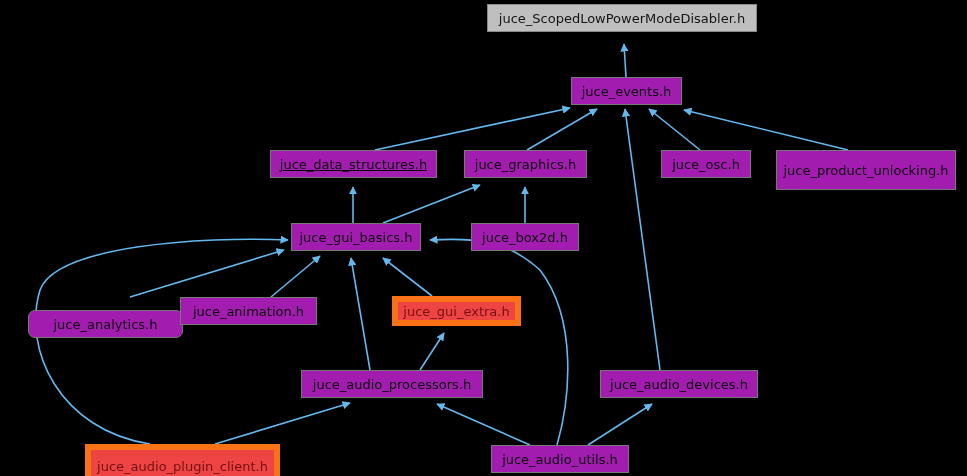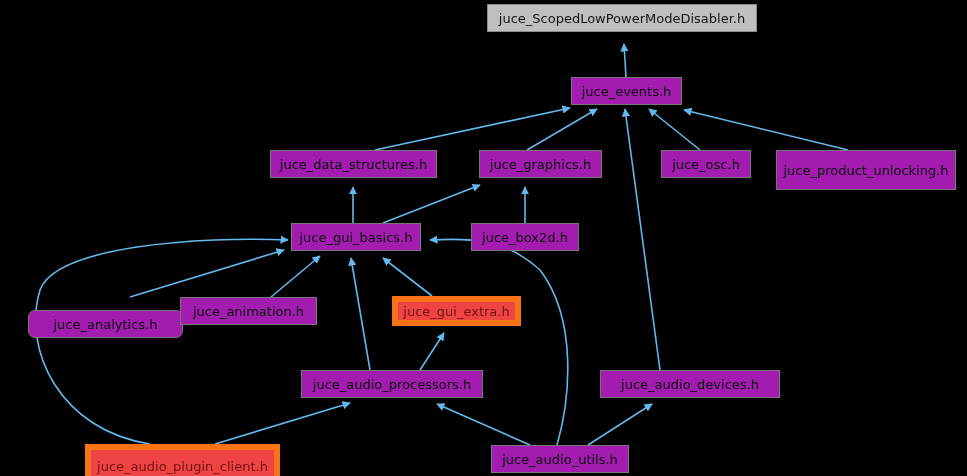--- a/index.html
+++ b/index.html
@@ -82,24 +82,24 @@
       </g>
   </svg>
 
   <div id="nodes-group">
       <div class="node kind-root" style="left: 487px; top: 4px; width: 270px; height: 28px;">
         <span>juce_ScopedLowPowerModeDisabler.h</span>
       </div>
       <div class="node kind-normal" style="left: 571px; top: 77px; width: 111px; height: 28px;">
         <span>juce_events.h</span>
       </div>
-      <div class="node kind-normal" style="left: 270px; top: 150px; width: 167px; height: 28px;">
+      <div class="node kind-normal" style="left: 270px; top: 150px; width: 167px; height: 28px; text-decoration: underline;">
         <span>juce_data_structures.h</span>
       </div>
-      <div class="node kind-normal" style="left: 479px; top: 150px; width: 123px; height: 28px;">
+      <div class="node kind-normal" style="left: 464px; top: 150px; width: 123px; height: 28px;">
         <span>juce_graphics.h</span>
       </div>
       <div class="node kind-normal" style="left: 661px; top: 150px; width: 90px; height: 28px;">
         <span>juce_osc.h</span>
       </div>
       <div class="node kind-normal" style="left: 776px; top: 150px; width: 180px; height: 40px;">
         <span>juce_product_unlocking.h</span>
       </div>
       <div class="node kind-normal" style="left: 291px; top: 223px; width: 130px; height: 28px;">
         <span>juce_gui_basics.h</span>
@@ -112,21 +112,21 @@
       </div>
       <div class="node kind-normal" style="left: 180px; top: 297px; width: 137px; height: 28px;">
         <span>juce_animation.h</span>
       </div>
       <div class="node kind-highlight" style="left: 392px; top: 296px; width: 129px; height: 30px;">
         <span>juce_gui_extra.h</span>
       </div>
       <div class="node kind-normal" style="left: 301px; top: 370px; width: 182px; height: 28px;">
         <span>juce_audio_processors.h</span>
       </div>
-      <div class="node kind-normal" style="left: 600px; top: 370px; width: 180px; height: 28px;">
+      <div class="node kind-normal" style="left: 600px; top: 370px; width: 158px; height: 28px;">
         <span>juce_audio_devices.h</span>
       </div>
       <div class="node kind-highlight" style="left: 85px; top: 444px; width: 195px; height: 44px;">
         <span>juce_audio_plugin_client.h</span>
       </div>
       <div class="node kind-normal" style="left: 491px; top: 445px; width: 138px; height: 28px;">
         <span>juce_audio_utils.h</span>
       </div>
     </div>
 

